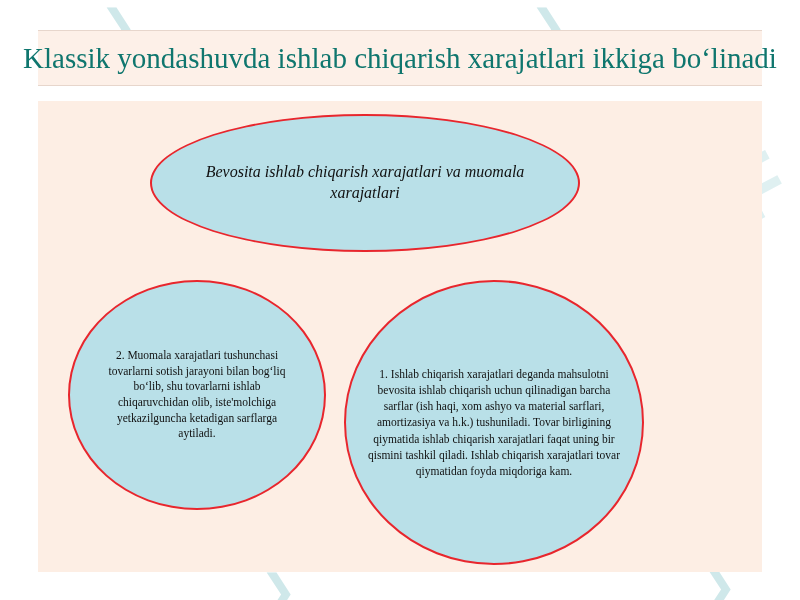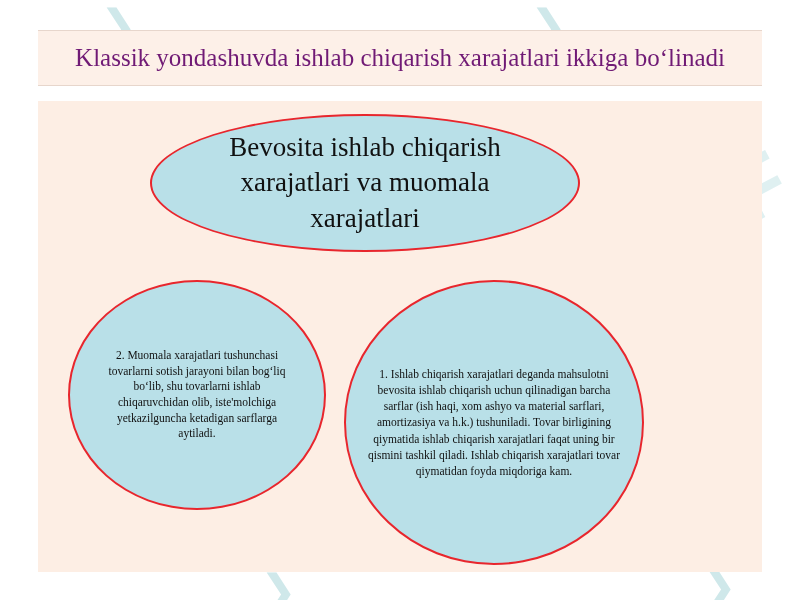--- a/index.html
+++ b/index.html
@@ -58,22 +58,22 @@
     height: 56px;
     background: #fdf0e8;
     border-top: 1px solid #e7d6cc;
     border-bottom: 1px solid #e7d6cc;
     display: flex;
     align-items: center;
     justify-content: center;
     box-sizing: border-box;
   }
   #title-text {
-    font-size: 25px;
-    color: #701a75;
+    font-size: 29px;
+    color: #0f766e;
     font-family: "Liberation Serif", serif;
     text-align: center;
     white-space: nowrap;
   }
 
   
   #body-panel {
     position: absolute;
     left: 38px;
     top: 101px;
@@ -95,24 +95,25 @@
     justify-content: center;
     text-align: center;
   }
   #ellipse-top {
     left: 150px;
     top: 114px;
     width: 430px;
     height: 138px;
   }
   #ellipse-top .etext {
-    font-size: 27px;
+    font-size: 16px;
     color: #111111;
     line-height: 1.3;
     padding: 0 44px;
+    font-style: italic;
   }
   #ellipse-left {
     left: 68px;
     top: 280px;
     width: 258px;
     height: 230px;
   }
   #ellipse-left .etext {
     font-size: 11.5px;
     color: #111111;

